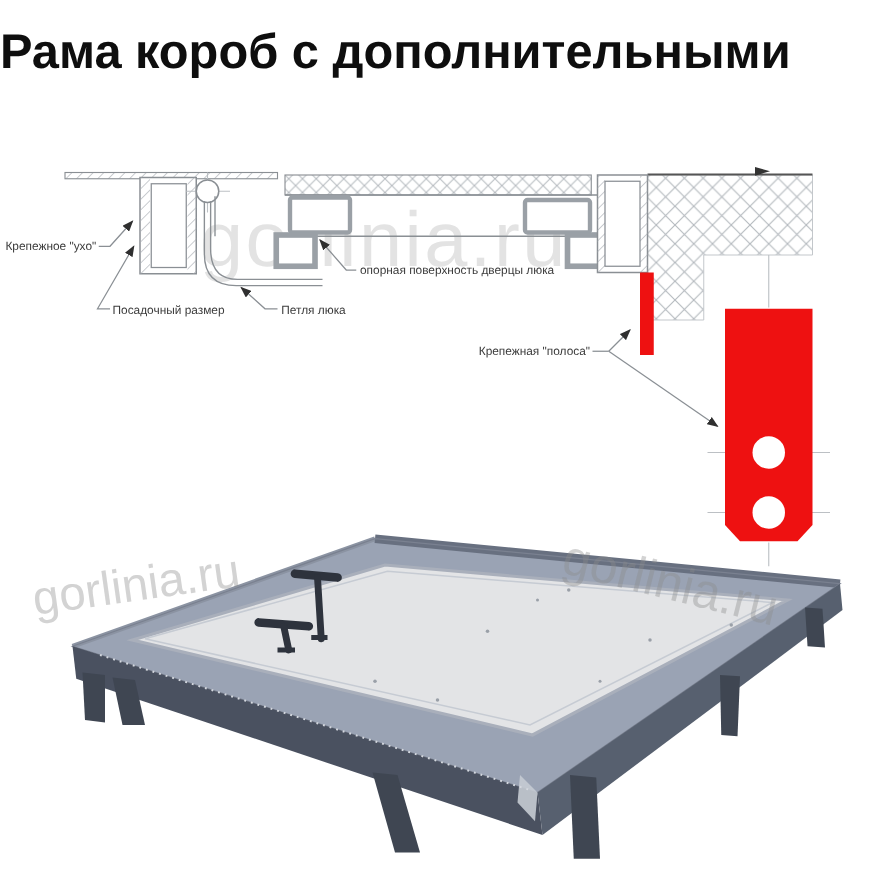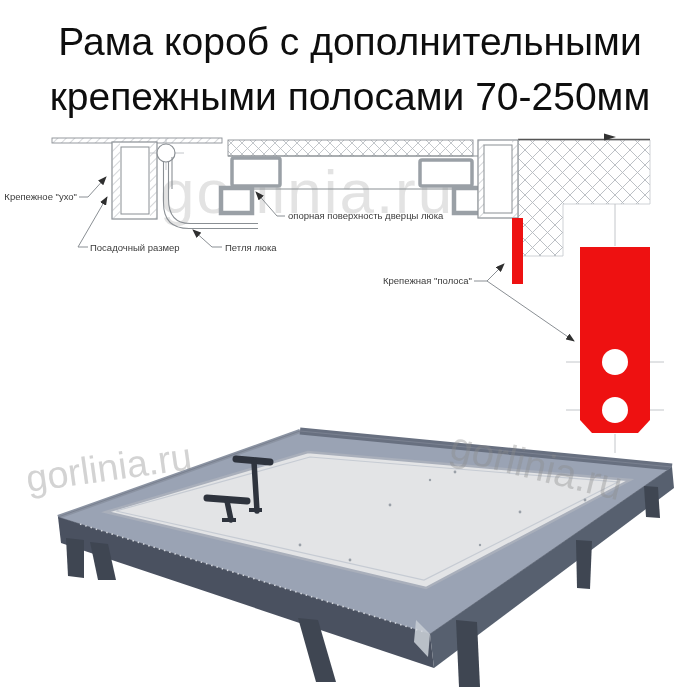--- a/index.html
+++ b/index.html
@@ -1,34 +1,33 @@
 <!DOCTYPE html>
 <html><head>
 <meta charset="utf-8">
 <style>
   html,body{margin:0;padding:0;background:#ffffff;}
   #page{position:relative;width:700px;height:700px;background:#ffffff;overflow:hidden;
         font-family:"Liberation Sans","DejaVu Sans",sans-serif;}
-  #title{position:absolute;top:14px;left:0;width:700px;text-align:center;
-         color:#0e0e0e;font-size:39px;line-height:55px;font-weight:400;letter-spacing:0;}
+  #title{position:absolute;top:14px;left:0;width:700px;
+         color:#0e0e0e;font-size:39px;line-height:55px;font-weight:700;letter-spacing:0;}
   #title div{white-space:nowrap;}
   svg{position:absolute;left:0;top:0;}
   .thin{stroke:#8a8f94;stroke-width:1.1;fill:none;}
   .leader{stroke:#8a8f94;stroke-width:1;fill:none;}
   .lbl{font-size:9.5px;fill:#3b3b3b;}
   .cl{stroke:#bcc0c4;stroke-width:0.9;fill:none;}
 </style>
 </head>
 <body>
 
 <div id="page">
 
   <div id="title">
     <div>Рама короб с дополнительными</div>
-    <div>крепежными полосами 70-250мм</div>
   </div>
 
   <svg width="700" height="700" viewBox="0 0 700 700">
     <defs>
       <pattern id="diagHatch" width="6" height="6" patternUnits="userSpaceOnUse" patternTransform="rotate(45)">
         <line x1="0" y1="0" x2="0" y2="6" stroke="#a9aeb4" stroke-width="1"></line>
       </pattern>
       <pattern id="crossS" width="11" height="11" patternUnits="userSpaceOnUse">
         <path d="M0,0 L11,11 M11,0 L0,11" stroke="#b4b9be" stroke-width="0.8" fill="none"></path>
       </pattern>

